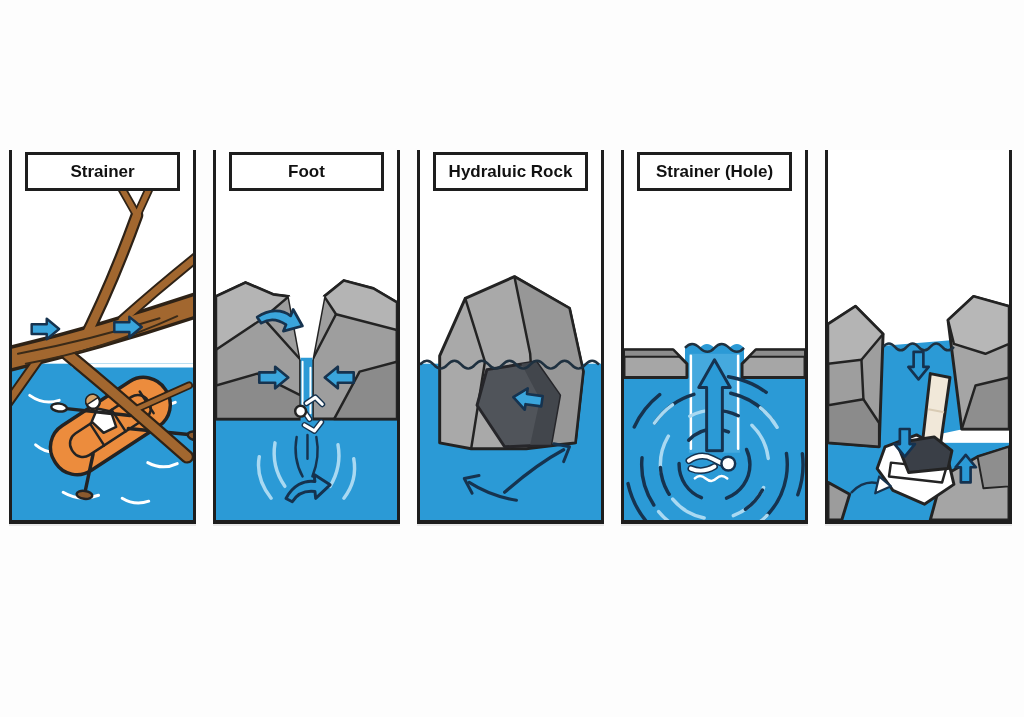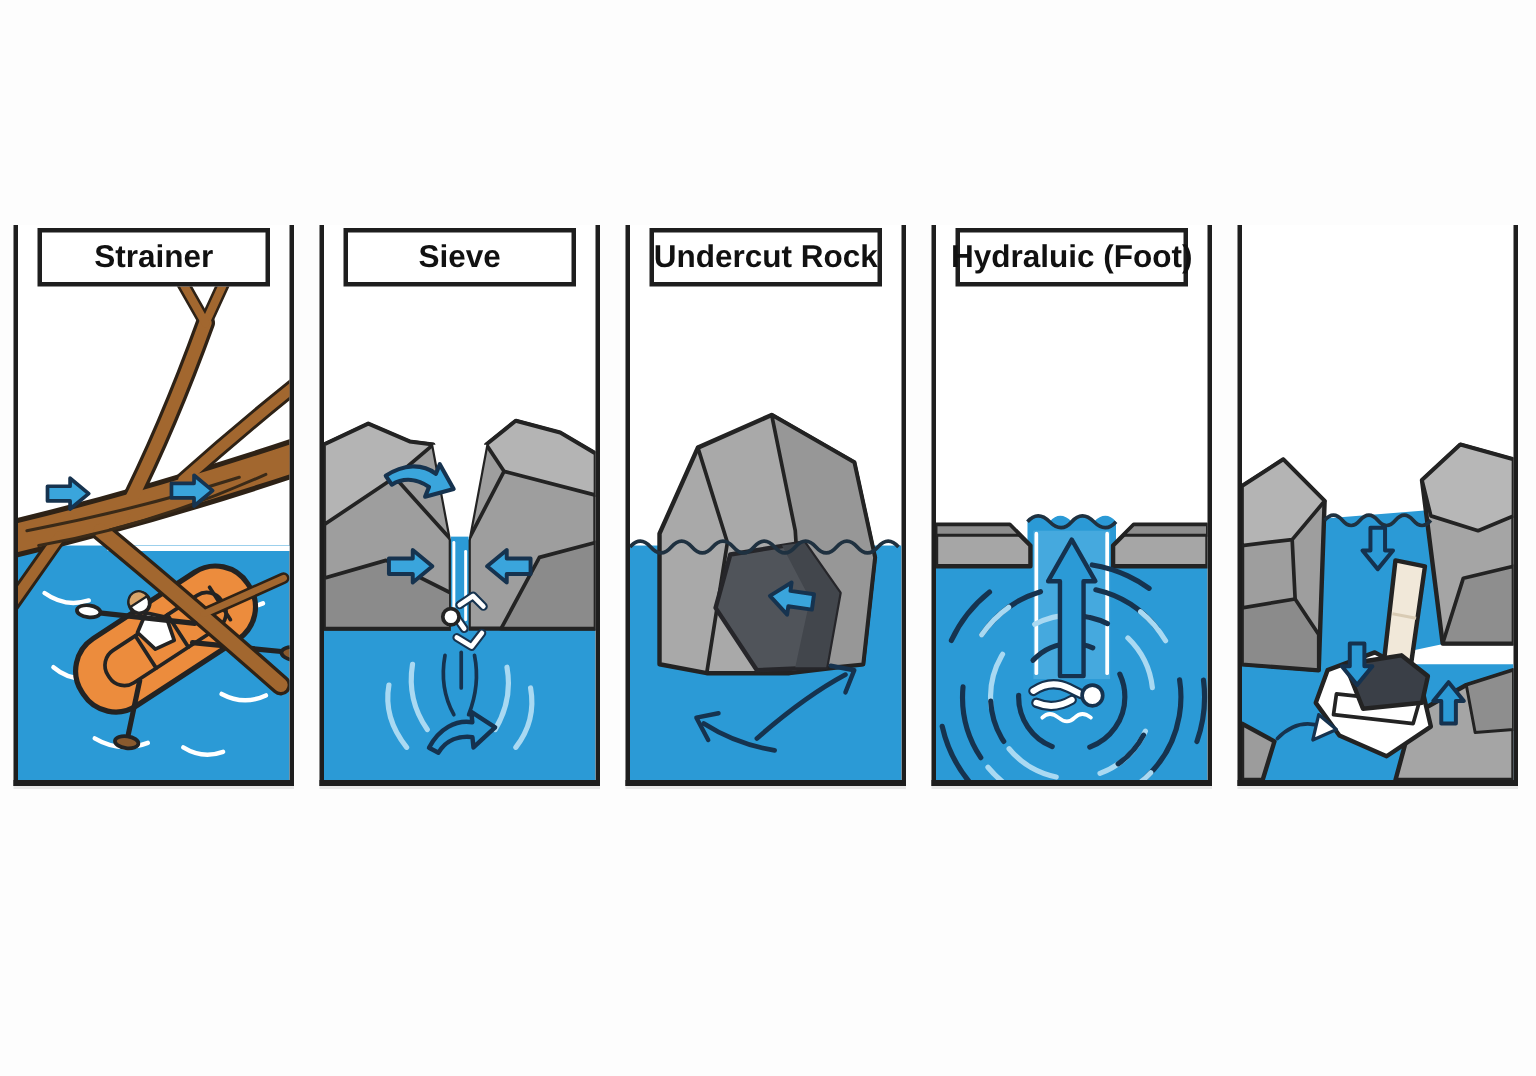--- a/index.html
+++ b/index.html
@@ -14,21 +14,21 @@
   .panel{
     flex:1;position:relative;background:#ffffff;
     border-left:3px solid #1e1e1e;border-right:3px solid #1e1e1e;
     border-bottom:4px solid #1e1e1e;
     box-shadow:0 2px 0 rgba(0,0,0,0.08);
   }
   .panel-title{
     position:absolute;top:2px;left:13px;right:13px;height:33px;z-index:5;
     background:#ffffff;border:3px solid #1e1e1e;
     display:flex;align-items:center;justify-content:center;
-    font-weight:bold;font-size:21px;color:#111;white-space:nowrap;
+    font-weight:bold;font-size:17px;color:#111;white-space:nowrap;
   }
   .scene{position:absolute;left:0;top:0;width:100%;height:100%;}
   
   .o{stroke:#232323;stroke-linejoin:round;stroke-linecap:round;}
   .arr{fill:#3AA5DC;stroke:#16334F;stroke-width:2.8;stroke-linejoin:round;}
   .oarr{fill:#2B9AD6;stroke:#15324F;stroke-width:3;stroke-linejoin:round;}
   .wl{stroke:#ffffff;fill:none;stroke-linecap:round;}
   .nl{stroke:#16334F;fill:none;stroke-linecap:round;}
   .lb{stroke:#A9D9F2;fill:none;stroke-linecap:round;}
 </style>
@@ -95,21 +95,21 @@
       <g transform="translate(20,181) scale(0.9)">
         <path class="arr" d="M0,-5.5 L17,-5.5 L17,-11.5 L31,0 L17,11.5 L17,5.5 L0,5.5 Z"></path>
       </g>
       <g transform="translate(104,179) scale(0.9)">
         <path class="arr" d="M0,-5.5 L17,-5.5 L17,-11.5 L31,0 L17,11.5 L17,5.5 L0,5.5 Z"></path>
       </g>
     </svg>
   </div>
 
   <div class="panel">
-    <div class="panel-title">Sieve</div>
+    <div class="panel-title">Foot</div>
     <svg class="scene" viewBox="0 0 184 374" preserveAspectRatio="none">
       <rect x="0" y="272" width="184" height="102" fill="#2B9AD6"></rect>
       <g>
         <path d="M0,148 L30,134 L58,146 L74,148 L86,212 L86,272 L0,272 Z" fill="#9E9E9E" class="o" stroke-width="3"></path>
         <path d="M0,148 L30,134 L58,146 L74,148 L48,170 L0,202 Z" fill="#B4B4B4" class="o" stroke-width="2.5"></path>
         <path d="M0,238 L42,226 L86,248 L86,272 L0,272 Z" fill="#8B8B8B" class="o" stroke-width="2.5"></path>
         <path d="M48,170 L86,212" fill="none" class="o" stroke-width="2.5"></path>
       </g>
       <g>
         <path d="M110,148 L130,132 L160,140 L184,154 L184,272 L98,272 L98,212 Z" fill="#9E9E9E" class="o" stroke-width="3"></path>
@@ -152,21 +152,21 @@
         <path class="nl" d="M102,290 Q106,310 98,330" stroke-width="2.5"></path>
         <path class="nl" d="M93,288 L93,312" stroke-width="2.5"></path>
       </g>
       <g transform="translate(92,340) rotate(-6)">
         <path class="oarr" d="M-22,10 C-14,-2 -2,-7 9,-4 L9,-11 L24,1 L8,13 L8,6 C-1,4 -10,6 -16,14 Z"></path>
       </g>
     </svg>
   </div>
 
   <div class="panel">
-    <div class="panel-title">Undercut Rock</div>
+    <div class="panel-title">Hydraluic Rock</div>
     <svg class="scene" viewBox="0 0 184 374" preserveAspectRatio="none">
       <rect x="0" y="216" width="184" height="158" fill="#2B9AD6"></rect>
       <g>
         <path d="M20,296 L20,208 L46,150 L96,128 L152,160 L166,224 L158,296 L108,302 L52,302 Z" fill="#A9A9A9" class="o" stroke-width="3"></path>
         <path d="M96,128 L152,160 L166,224 L158,296 L118,300 L112,206 Z" fill="#979797" class="o" stroke-width="2.5"></path>
         <path d="M46,150 L66,214 L52,302" fill="none" class="o" stroke-width="2.5"></path>
       </g>
       <g>
         <path d="M68,222 L118,214 L142,248 L133,298 L86,300 L58,258 Z" fill="#50545A" stroke="#26262a" stroke-width="3" stroke-linejoin="round"></path>
         <path d="M118,214 L142,248 L133,298 L112,298 L122,252 L103,216 Z" fill="#42464C"></path>
@@ -180,21 +180,21 @@
         <path class="nl" d="M136,297 L152,300 L146,315" stroke-width="3" stroke-linejoin="round"></path>
       </g>
       <g>
         <path class="nl" d="M98,354 Q72,350 50,336" stroke-width="3.2"></path>
         <path class="nl" d="M60,329 L45,332 L53,347" stroke-width="3" stroke-linejoin="round"></path>
       </g>
     </svg>
   </div>
 
   <div class="panel">
-    <div class="panel-title">Hydraluic (Foot)</div>
+    <div class="panel-title">Strainer (Hole)</div>
     <svg class="scene" viewBox="0 0 184 374" preserveAspectRatio="none">
       <rect x="0" y="228" width="184" height="146" fill="#2B9AD6"></rect>
       <path d="M62,200 q7,-8 15,0 q7,-8 15,0 q7,-8 15,0 q8,-8 15,0 L122,232 L62,232 Z" fill="#2B9AD6"></path>
       <path d="M62,200 q7,-8 15,0 t15,0 t15,0 t15,0" fill="none" stroke="#1f3140" stroke-width="2.5"></path>
       <g>
         <path d="M0,202 L50,202 L64,216 L64,230 L0,230 Z" fill="#A6A6A6" class="o" stroke-width="3"></path>
         <path d="M0,202 L50,202 L57,209 L0,209 Z" fill="#8D8D8D" class="o" stroke-width="2"></path>
       </g>
       <g>
         <path d="M184,202 L134,202 L120,216 L120,230 L184,230 Z" fill="#A6A6A6" class="o" stroke-width="3"></path>

